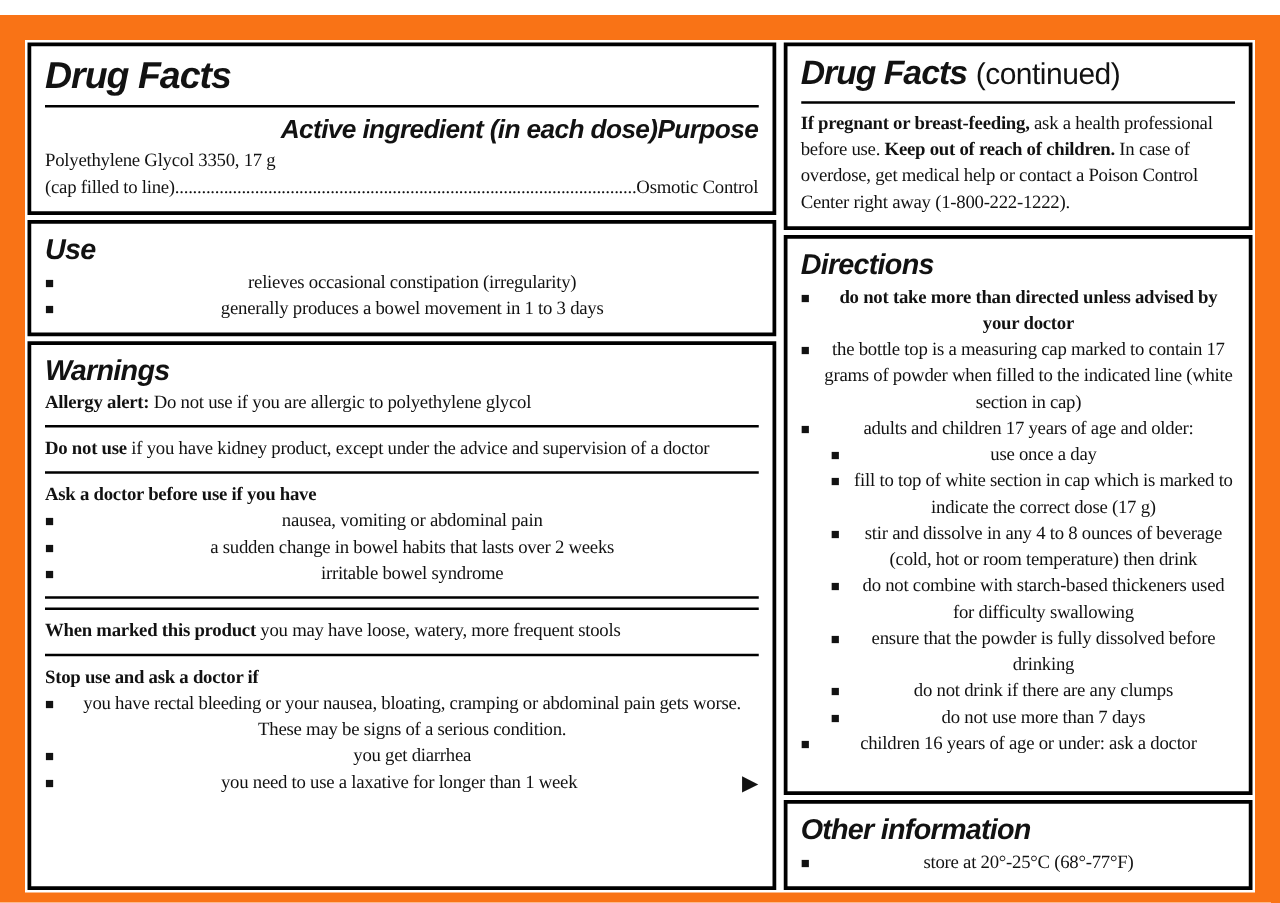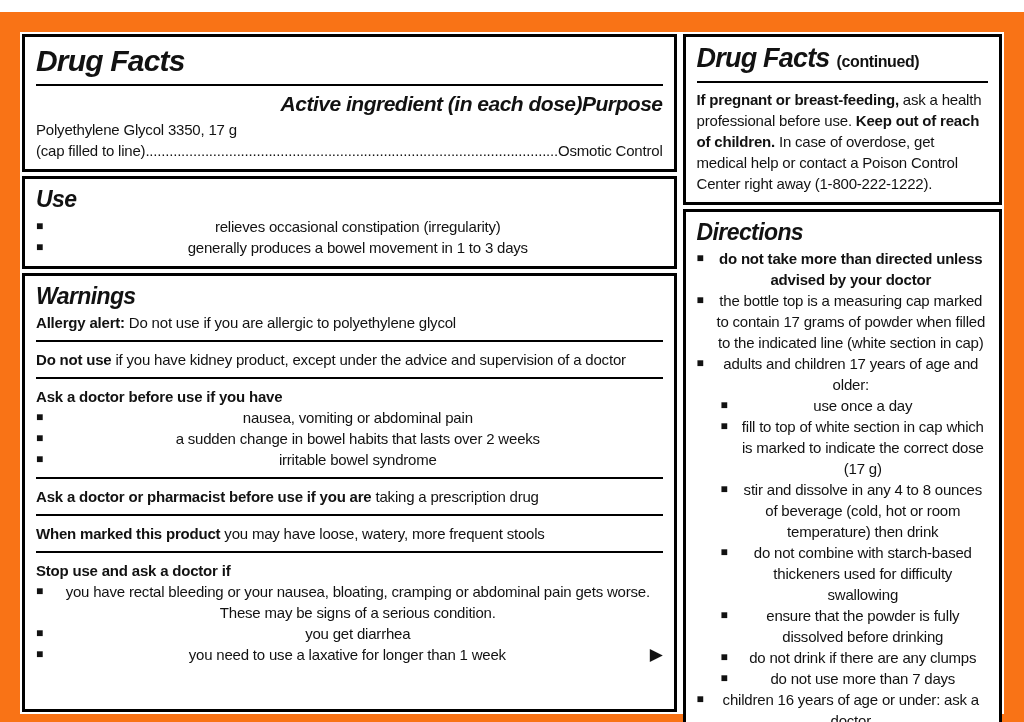--- a/index.html
+++ b/index.html
@@ -11,26 +11,26 @@
   }
   .frame { width:1024px; height:722px; background:#f97316; padding:20px;margin-top:12px; }
   .inner { width:100%; height:100%; background:#fff; padding:2px; display:flex; gap:6px; }
   .col { flex:1 1 0; display:flex; flex-direction:column; gap:4px; height:100%; }
   .box { border:3px solid #000; background:#fff; padding:7px 11px 8px; }
   .grow { flex:1 1 auto; }
 
   .h1 { font-size:30px; font-weight:bold; font-style:italic; letter-spacing:-0.8px; line-height:1.1; }
   .title-row { display:flex; align-items:baseline; }
   .title-row .h1 { font-size:27px; }
-  .cont { font-size:16px; font-weight:bold; font-style:normal; margin-left:7px; letter-spacing:-0.4px; }
+  .cont { font-size:24px; font-weight:normal; font-style:normal; margin-left:7px; letter-spacing:-0.4px; }
   .h2 { font-size:23px; font-weight:bold; font-style:italic; letter-spacing:-0.6px; line-height:1.2; margin-bottom:2px; }
   .rule { height:2px; background:#000; margin:7px 0 6px; }
   .thin { height:2px; background:#000; margin:7px 0; }
 
-  .txt { font-size:15px; line-height:21px; }
+  .txt { font-size:15px; line-height:21px;font-family:Liberation Serif, serif; }
   .b { font-weight:bold; }
   p.txt { margin:0; }
 
   .ai-row { display:flex; justify-content:flex-end; align-items:baseline;
             font-size:21px; font-weight:bold; font-style:italic; letter-spacing:-0.5px; margin-bottom:3px; }
 
   .leader-row { display:flex; align-items:flex-end; }
   .leader { flex:1 1 auto; overflow:hidden; white-space:nowrap; }
   .nowrap { white-space:nowrap; }
 
@@ -93,23 +93,20 @@
         </div>
         <div class="txt li">
           <span class="blt">■</span>
           <span class="t">a sudden change in bowel habits that lasts over 2 weeks</span>
         </div>
         <div class="txt li">
           <span class="blt">■</span>
           <span class="t">irritable bowel syndrome</span>
         </div>
         <div class="thin"></div>
-        <p class="txt">
-          <span class="b">Ask a doctor or pharmacist before use if you are</span><span> taking a prescription drug</span>
-        </p>
         <div class="thin"></div>
         <p class="txt">
           <span class="b">When marked this product</span><span> you may have loose, watery, more frequent stools</span>
         </p>
         <div class="thin"></div>
         <p class="txt b">Stop use and ask a doctor if</p>
         <div class="txt li">
           <span class="blt">■</span>
           <span class="t">you have rectal bleeding or your nausea, bloating, cramping or abdominal pain gets worse. These may be signs of a serious condition.</span>
         </div>

